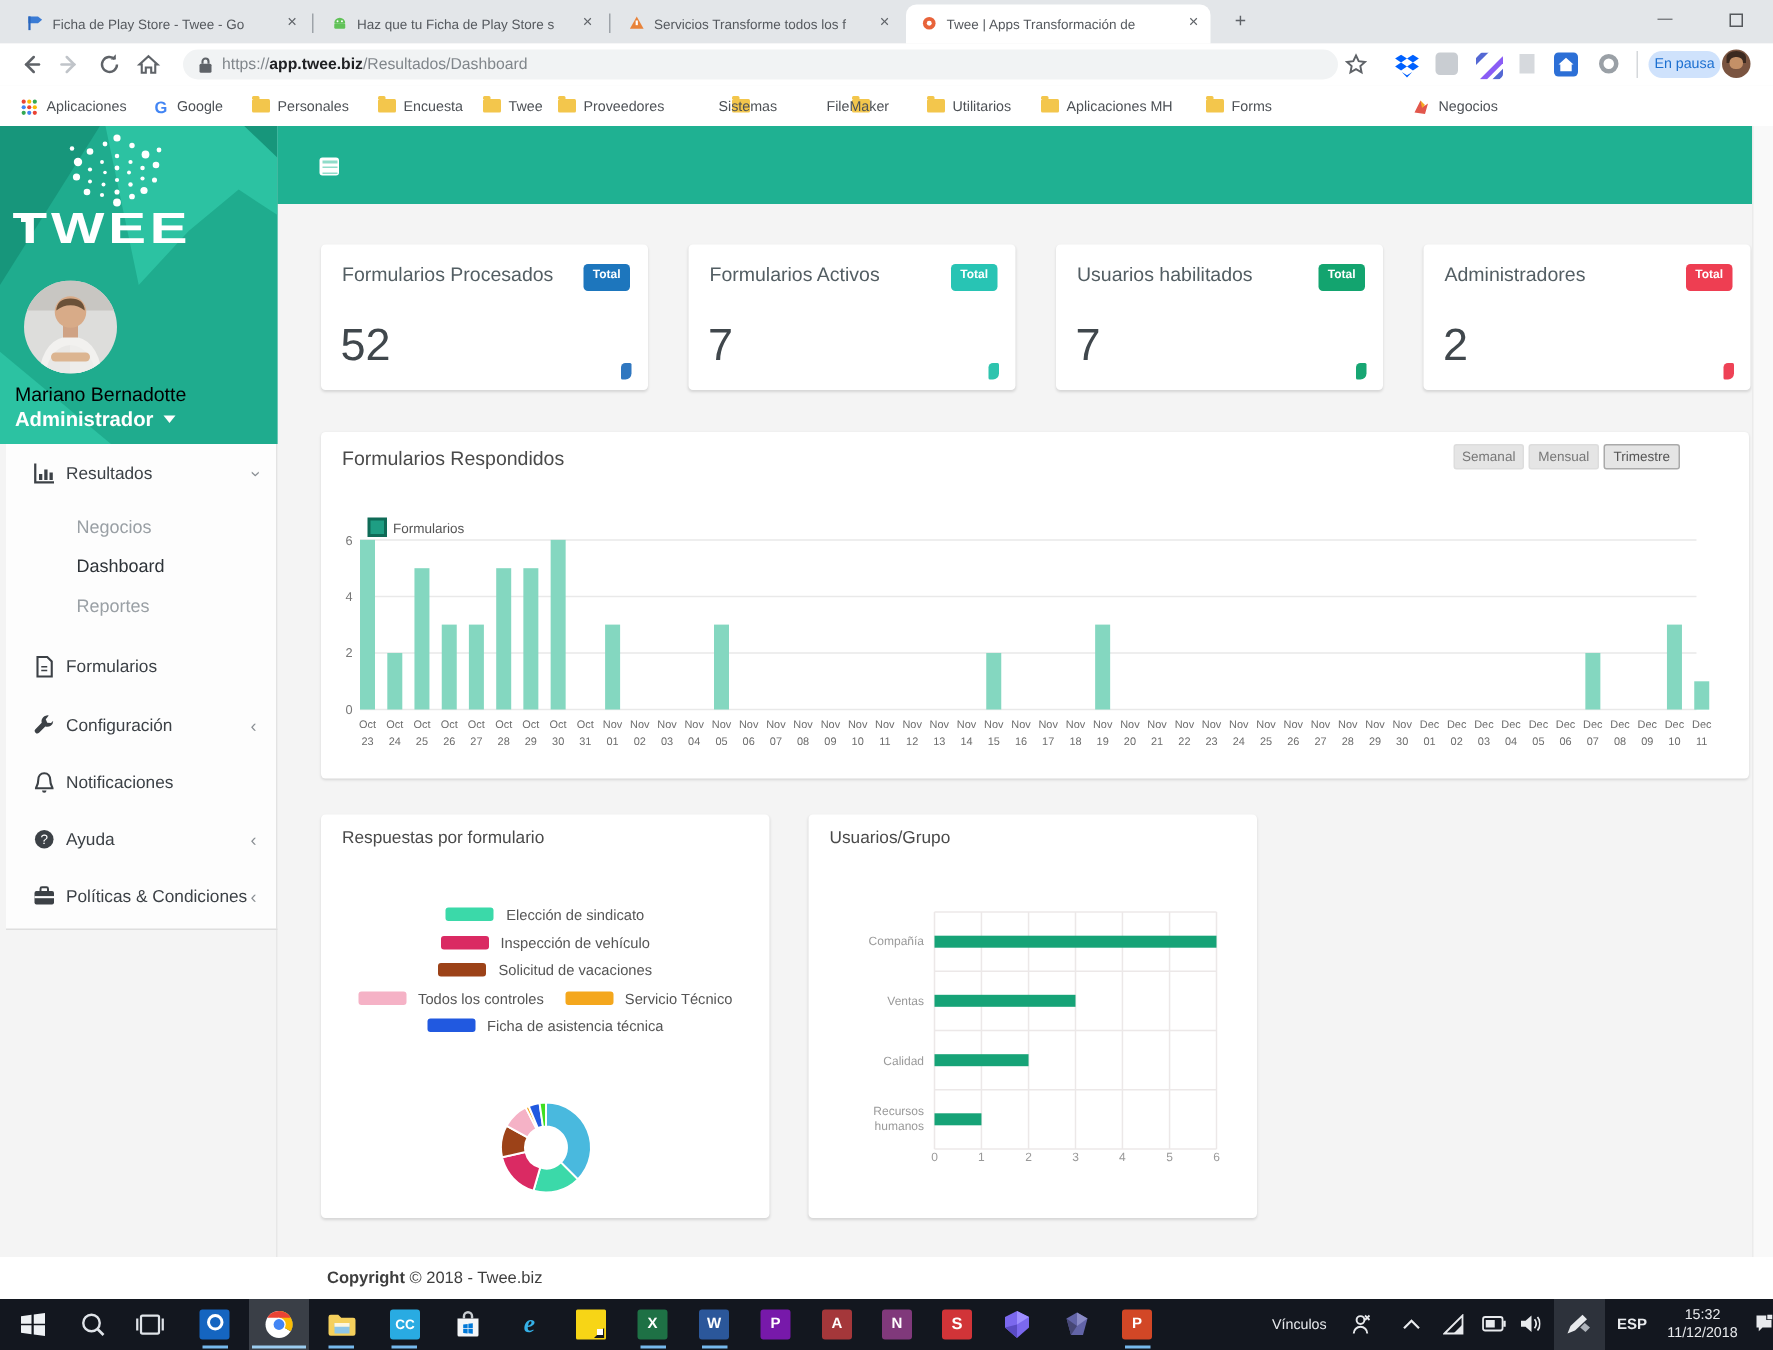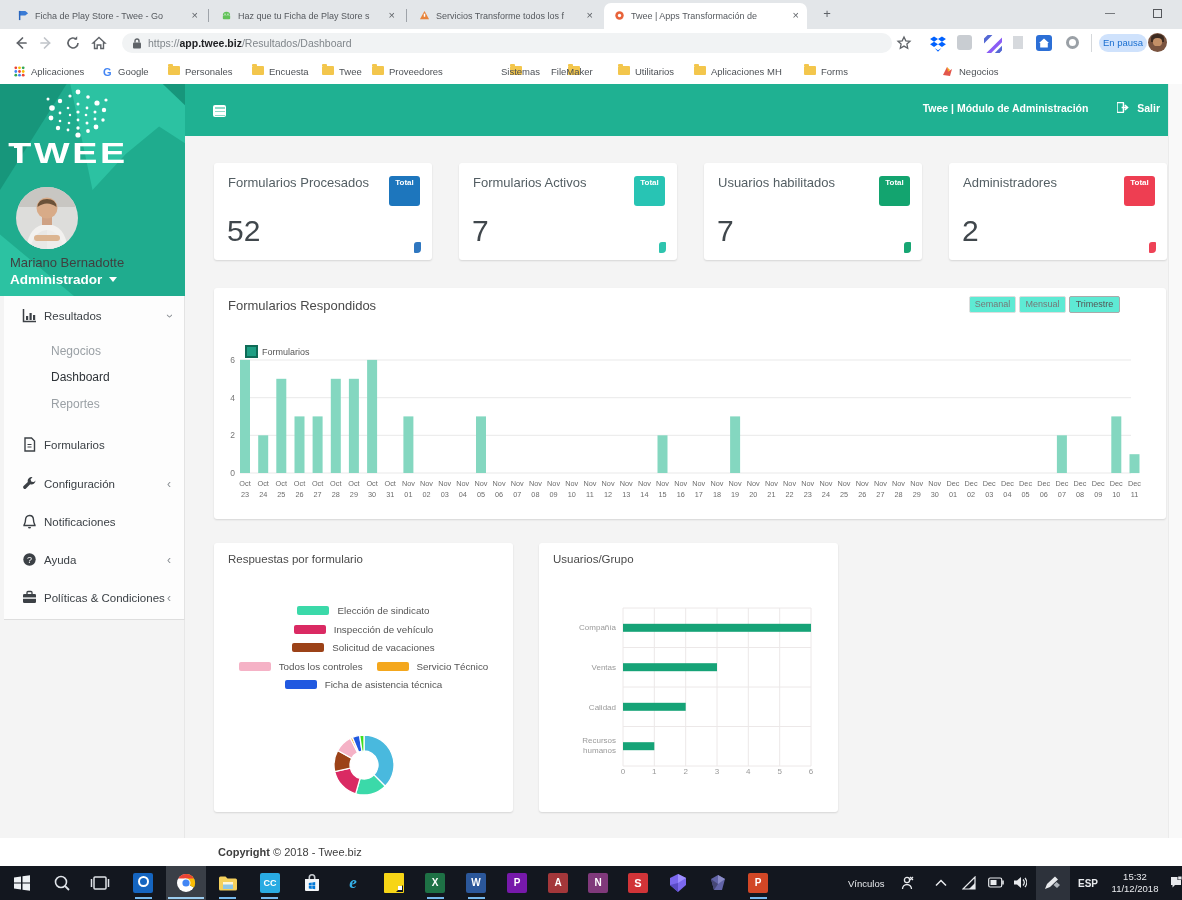--- a/index.html
+++ b/index.html
@@ -31,38 +31,38 @@
 #topbar { position:absolute; left:185px; top:84px; width:997px; height:52px; background:#1fb192; }
 #hamb { position:absolute; left:28px; top:21px; width:13px; height:12px; background:#fff; border-radius:2px; }
 #hamb i { display:block; height:1.5px; background:#8fdcc9; margin:2.2px 1.5px 0; }
 #topbar .rt { position:absolute; top:18px; right:0; width:997px; text-align:right; color:#fff; font-size:10.5px; font-weight:bold; }
 
 
 #sidehead { position:absolute; left:0; top:84px; width:185px; height:212px; background:#1fa98c; overflow:hidden; }
 .poly { position:absolute; left:0; top:0; width:185px; height:212px; }
 #twee { position:absolute; left:0px; top:53px; width:136px; text-align:center; color:#fff; font-size:29px; font-weight:bold; letter-spacing:2px; transform:scaleX(1.30); transform-origin:68px 0; font-family:"Liberation Sans", sans-serif; }
 #avatar { position:absolute; left:16px; top:103px; }
-#uname { position:absolute; left:10px; top:171px; color:#404040; font-size:13px; }
+#uname { position:absolute; left:10px; top:171px; color:#000000; font-size:13px; }
 #urole { position:absolute; left:10px; top:188px; color:#fff; font-size:13.5px; font-weight:bold; }
 #menu { position:absolute; left:4px; top:296px; width:181px; height:324px; background:#fdfdfd; border-right:1px solid #e3e3e3; border-bottom:1px solid #dedede; }
 .mi { position:absolute; left:0; width:181px; height:20px; font-size:11.5px; color:#3c4146; }
 .mi .ic { position:absolute; left:18px; top:1px; width:15px; height:15px; }
 .mi .tx { position:absolute; left:40px; top:3px; }
 .mi .ch { position:absolute; right:14px; top:2px; color:#8a8f94; font-size:12px; }
 .sub { position:absolute; left:47px; font-size:12px; color:#9aa0a5; }
 #sbline { position:absolute; left:184px; top:620px; width:1px; height:218px; background:#e7e7e7; }
 
 
 .card { position:absolute; background:#fff; border-radius:3px; box-shadow:0 1px 2px rgba(0,0,0,0.13); }
 .scard-t { position:absolute; left:14px; top:12px; font-size:13px; color:#535e63; }
-.badge { position:absolute; right:12px; top:13px; width:31px; height:30px; border-radius:3px; color:#fff; font-size:8px; font-weight:bold; text-align:center; line-height:13px; }
+.badge { position:absolute; right:12px; top:13px; width:31px; height:18px; border-radius:3px; color:#fff; font-size:8px; font-weight:bold; text-align:center; line-height:13px; }
 .bignum { position:absolute; left:13px; top:51px; font-size:30px; color:#40474c; }
 .cicon { position:absolute; right:11px; bottom:7px; width:7px; height:11px; border-radius:3px 1px 4px 1px; }
 .ctitle { position:absolute; left:14px; top:10px; font-size:13px; color:#4a4a4a; }
-.tgl { position:absolute; top:8px; height:17px; font-size:9px; color:#777; border:1px solid #ddd; border-radius:2px; text-align:center; line-height:15px; background:#5eead4; }
+.tgl { position:absolute; top:8px; height:17px; font-size:9px; color:#777; border:1px solid #ddd; border-radius:2px; text-align:center; line-height:15px; background:#e5e5e5; }
 .lrow { text-align:center; height:18.6px; line-height:18.6px; white-space:nowrap; }
 .sw { display:inline-block; width:32px; height:9px; border-radius:2px; vertical-align:-1px; }
 .lt { font-size:9.8px; color:#555; margin-left:8px; }
 #footer { position:absolute; left:0; top:838px; width:1182px; height:28px; background:#fff; font-size:11px; color:#3e3e3e; }
 #scroll { position:absolute; left:1168px; top:84px; width:14px; height:754px; background:#f9f9f9; border-left:1px solid #ebebeb; }
 
 
 #taskbar { position:absolute; left:0; top:866px; width:1182px; height:34px; background:#13171f; }
 .tk { position:absolute; top:7px; width:20px; height:20px; }
 .tksq { border-radius:2px; color:#fff; font-weight:bold; text-align:center; font-size:12px; line-height:20px; }
@@ -198,21 +198,21 @@
       <span class="bmtxt">Encuesta</span>
     </div>
   <div class="bm" style="left:322px;width:50px;">
       <i class="folder"></i>
       <span class="bmtxt">Twee</span>
     </div>
   <div class="bm" style="left:372px;width:88px;">
       <i class="folder"></i>
       <span class="bmtxt">Proveedores</span>
     </div>
-  <div class="bm" style="left:484px;width:70px;padding-left:26px;">
+  <div class="bm" style="left:462px;width:70px;padding-left:26px;">
       <i class="folder"></i>
       <span class="bmtxt">Sistemas</span>
     </div>
   <div class="bm" style="left:534px;width:70px;padding-left:34px;">
       <i class="folder"></i>
       <span class="bmtxt">FileMaker</span>
     </div>
   <div class="bm" style="left:618px;width:68px;">
       <i class="folder"></i>
       <span class="bmtxt">Utilitarios</span>
@@ -237,27 +237,20 @@
     <span class="bmtxt">Negocios</span>
   </div>
 </div>
 
 <div id="topbar">
   <div id="hamb">
       <i></i>
       <i></i>
       <i></i>
     </div>
-  <div class="rt">Twee | Módulo de Administración
-    <svg width="12" height="11" viewBox="0 0 13 11" style="margin:0 5px 0 26px;vertical-align:-1px">
-        <rect x="0" y="0" width="7" height="11" rx="1" fill="none" stroke="#fff" stroke-width="1.6"></rect>
-        <path d="M5 5.5 h6 M8.5 2.8 L11.5 5.5 L8.5 8.2" stroke="#fff" stroke-width="1.6" fill="none"></path>
-      </svg>
-    <span style="margin-right:22px">Salir</span>
-  </div>
 </div>
 
 <div id="sidehead">
   <div class="poly" style="background:#1fac8e;"></div>
   <div class="poly" style="background:#17967b;clip-path:polygon(0 0,36% 0,0 50%);"></div>
   <div class="poly" style="background:#2cc2a2;clip-path:polygon(38% 0,100% 0,100% 28%,86% 20%,68% 33%,50% 50%);"></div>
   <div class="poly" style="background:#17967b;clip-path:polygon(88% 0,100% 0,100% 10%);"></div>
   <div class="poly" style="background:#2cc2a2;clip-path:polygon(0 71%,40% 100%,0 100%);"></div>
   <svg class="poly" viewBox="0 0 185 212">
       <circle cx="78" cy="8" r="2.4" fill="#fff"></circle>

